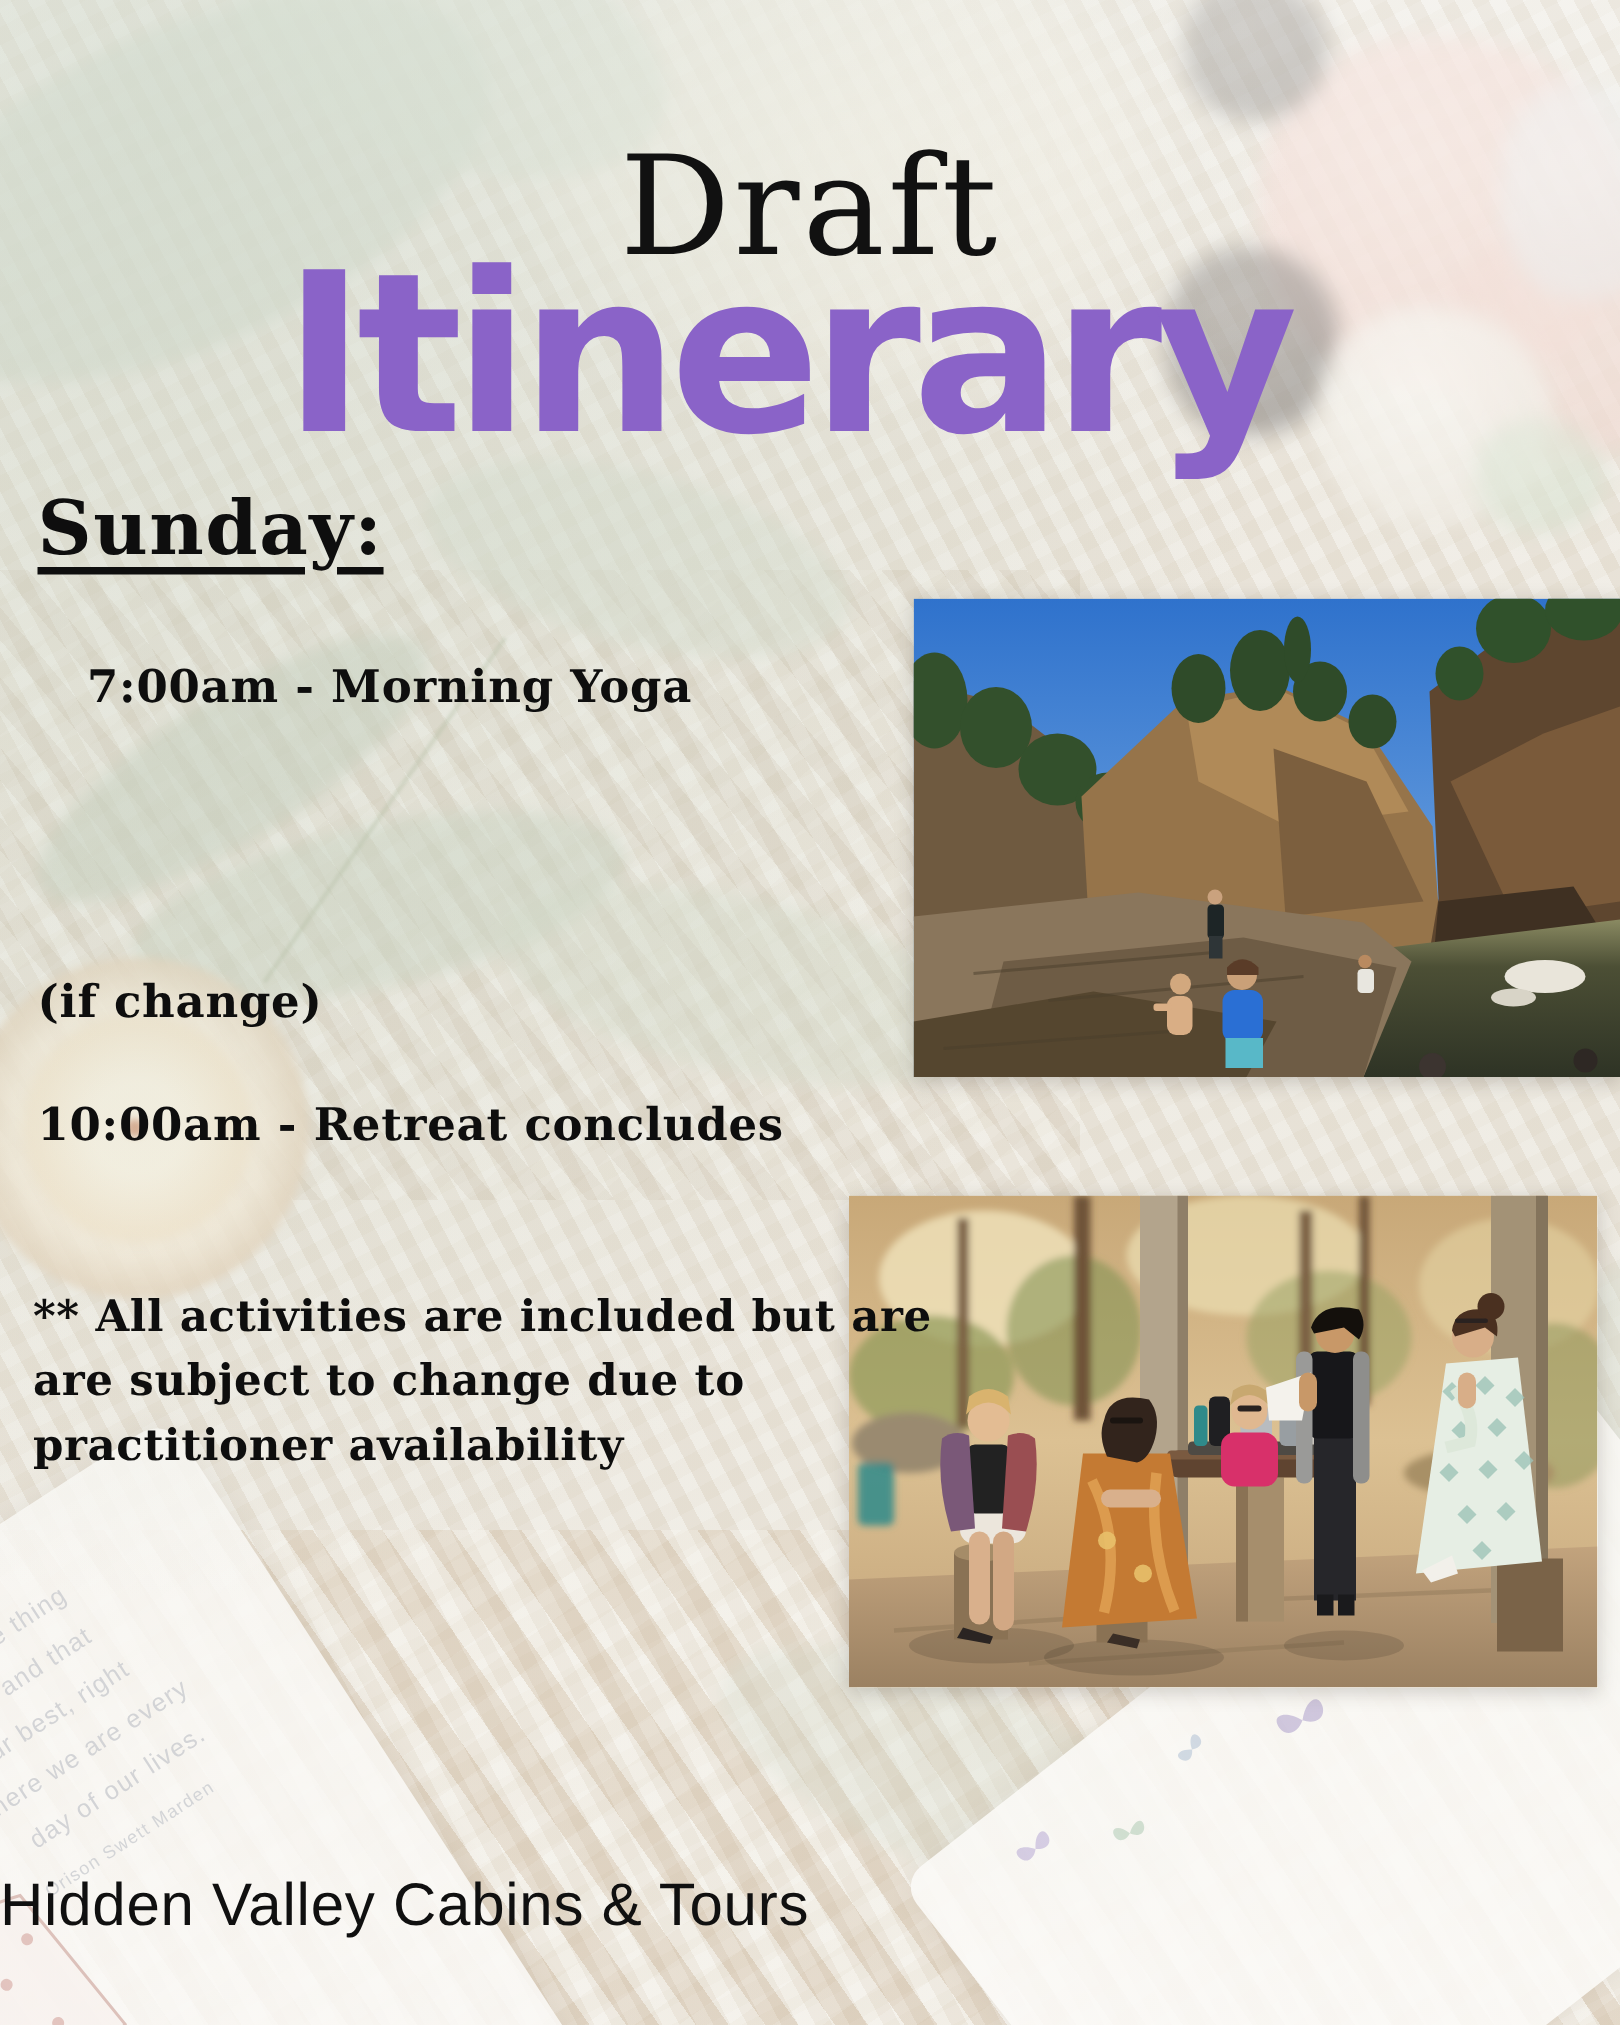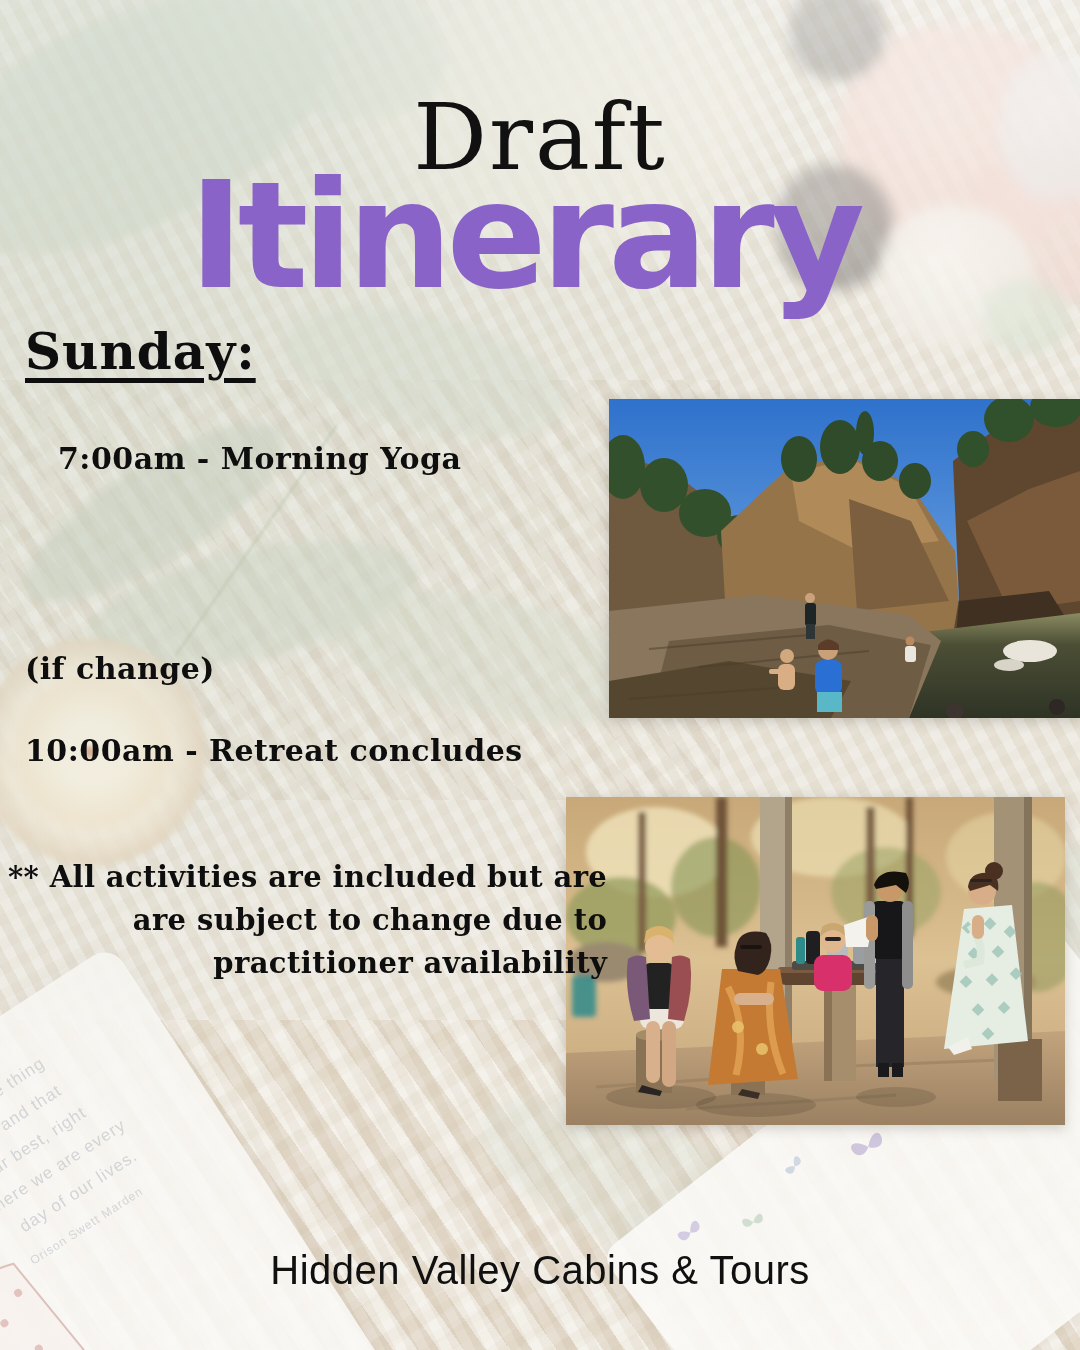--- a/index.html
+++ b/index.html
@@ -51,32 +51,32 @@
         border-radius:18px;transform:rotate(-38deg);transform-origin:0 0;box-shadow:0 0 14px rgba(120,100,80,.12);}
   .bfly{position:absolute;opacity:.55;}
 
   
   .photo{position:absolute;box-shadow:0 3px 12px rgba(60,50,40,.22);overflow:hidden;}
   .photo svg{display:block;width:100%;height:100%;}
   .photo1{left:609px;top:399px;width:471px;height:319px;}
   .photo2{left:566px;top:797px;width:499px;height:328px;}
 
   
-  .t{position:absolute;color:#0e0e0e;white-space:nowrap;text-align:right;}
+  .t{position:absolute;color:#0e0e0e;white-space:nowrap;}
   .title-draft{left:0;right:0;top:84px;text-align:center;font-family:"DejaVu Serif",serif;
         font-size:92px;font-weight:500;letter-spacing:2px;color:#111;}
   .title-itinerary{left:0;right:0;top:150px;text-align:center;font-family:"DejaVu Sans",sans-serif;
         font-size:148px;font-weight:800;letter-spacing:-6px;transform:translateX(-16px);}
   .day-heading{left:25px;top:322px;font-size:50px;font-weight:bold;letter-spacing:1px;
         text-decoration:underline;text-decoration-thickness:5px;text-underline-offset:9px;}
   .sched{font-size:30px;font-weight:bold;letter-spacing:.5px;}
   .s1{left:25px;top:441px;margin-left:33px;} .s2{left:25px;top:526px;} .s3{left:25px;top:608px;}
   .s3b{left:25px;top:651px;} .s4{left:25px;top:733px;}
-  .note{left:8px;top:856px;font-size:29px;font-weight:bold;line-height:43px;letter-spacing:.4px;}
-  .footer{left:0;right:0;top:1248px;text-align:center;font-family:"Liberation Sans",sans-serif;
+  .note{left:22px;top:856px;font-size:29px;font-weight:bold;line-height:43px;letter-spacing:.4px;}
+  .footer{left:0;right:0;top:1248px;font-family:"Liberation Sans",sans-serif;
         font-size:40px;font-weight:400;color:#101010;letter-spacing:.5px;}
 </style>
 </head>
 <body>
 
 <div class="canvas">
 
   <div class="bg">
     <div class="weave1"></div>
     <div class="weave3"></div>

